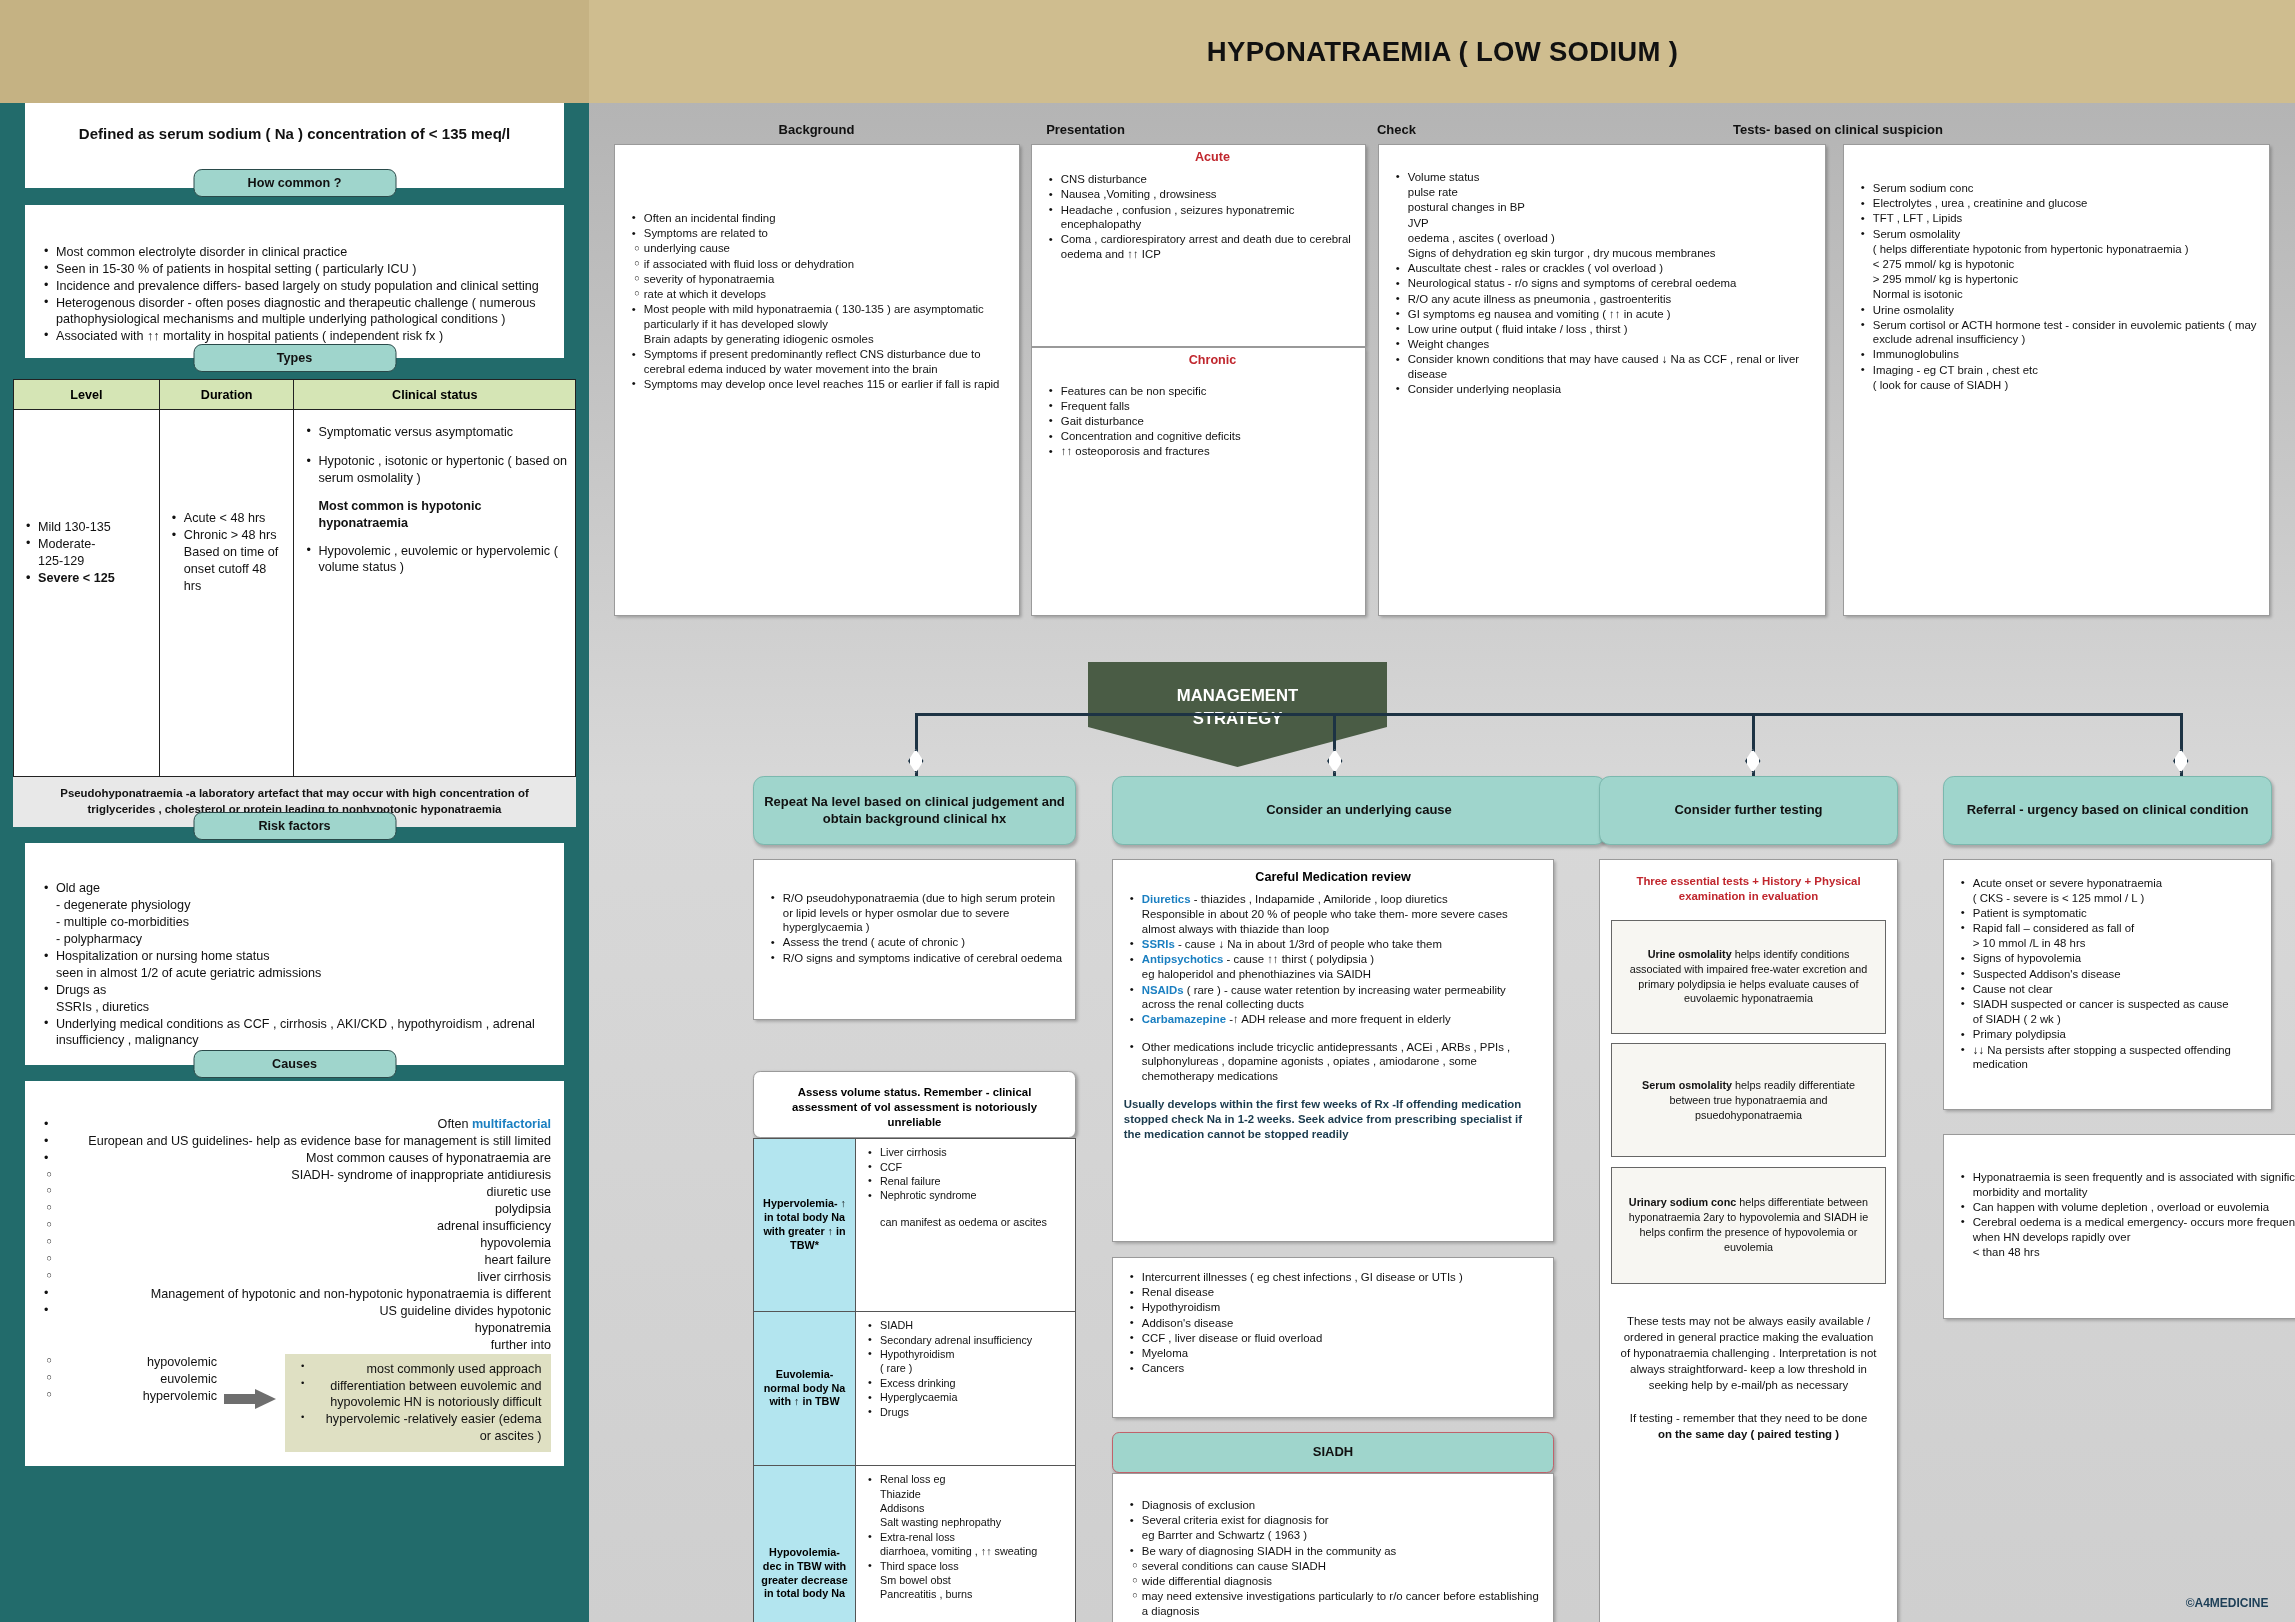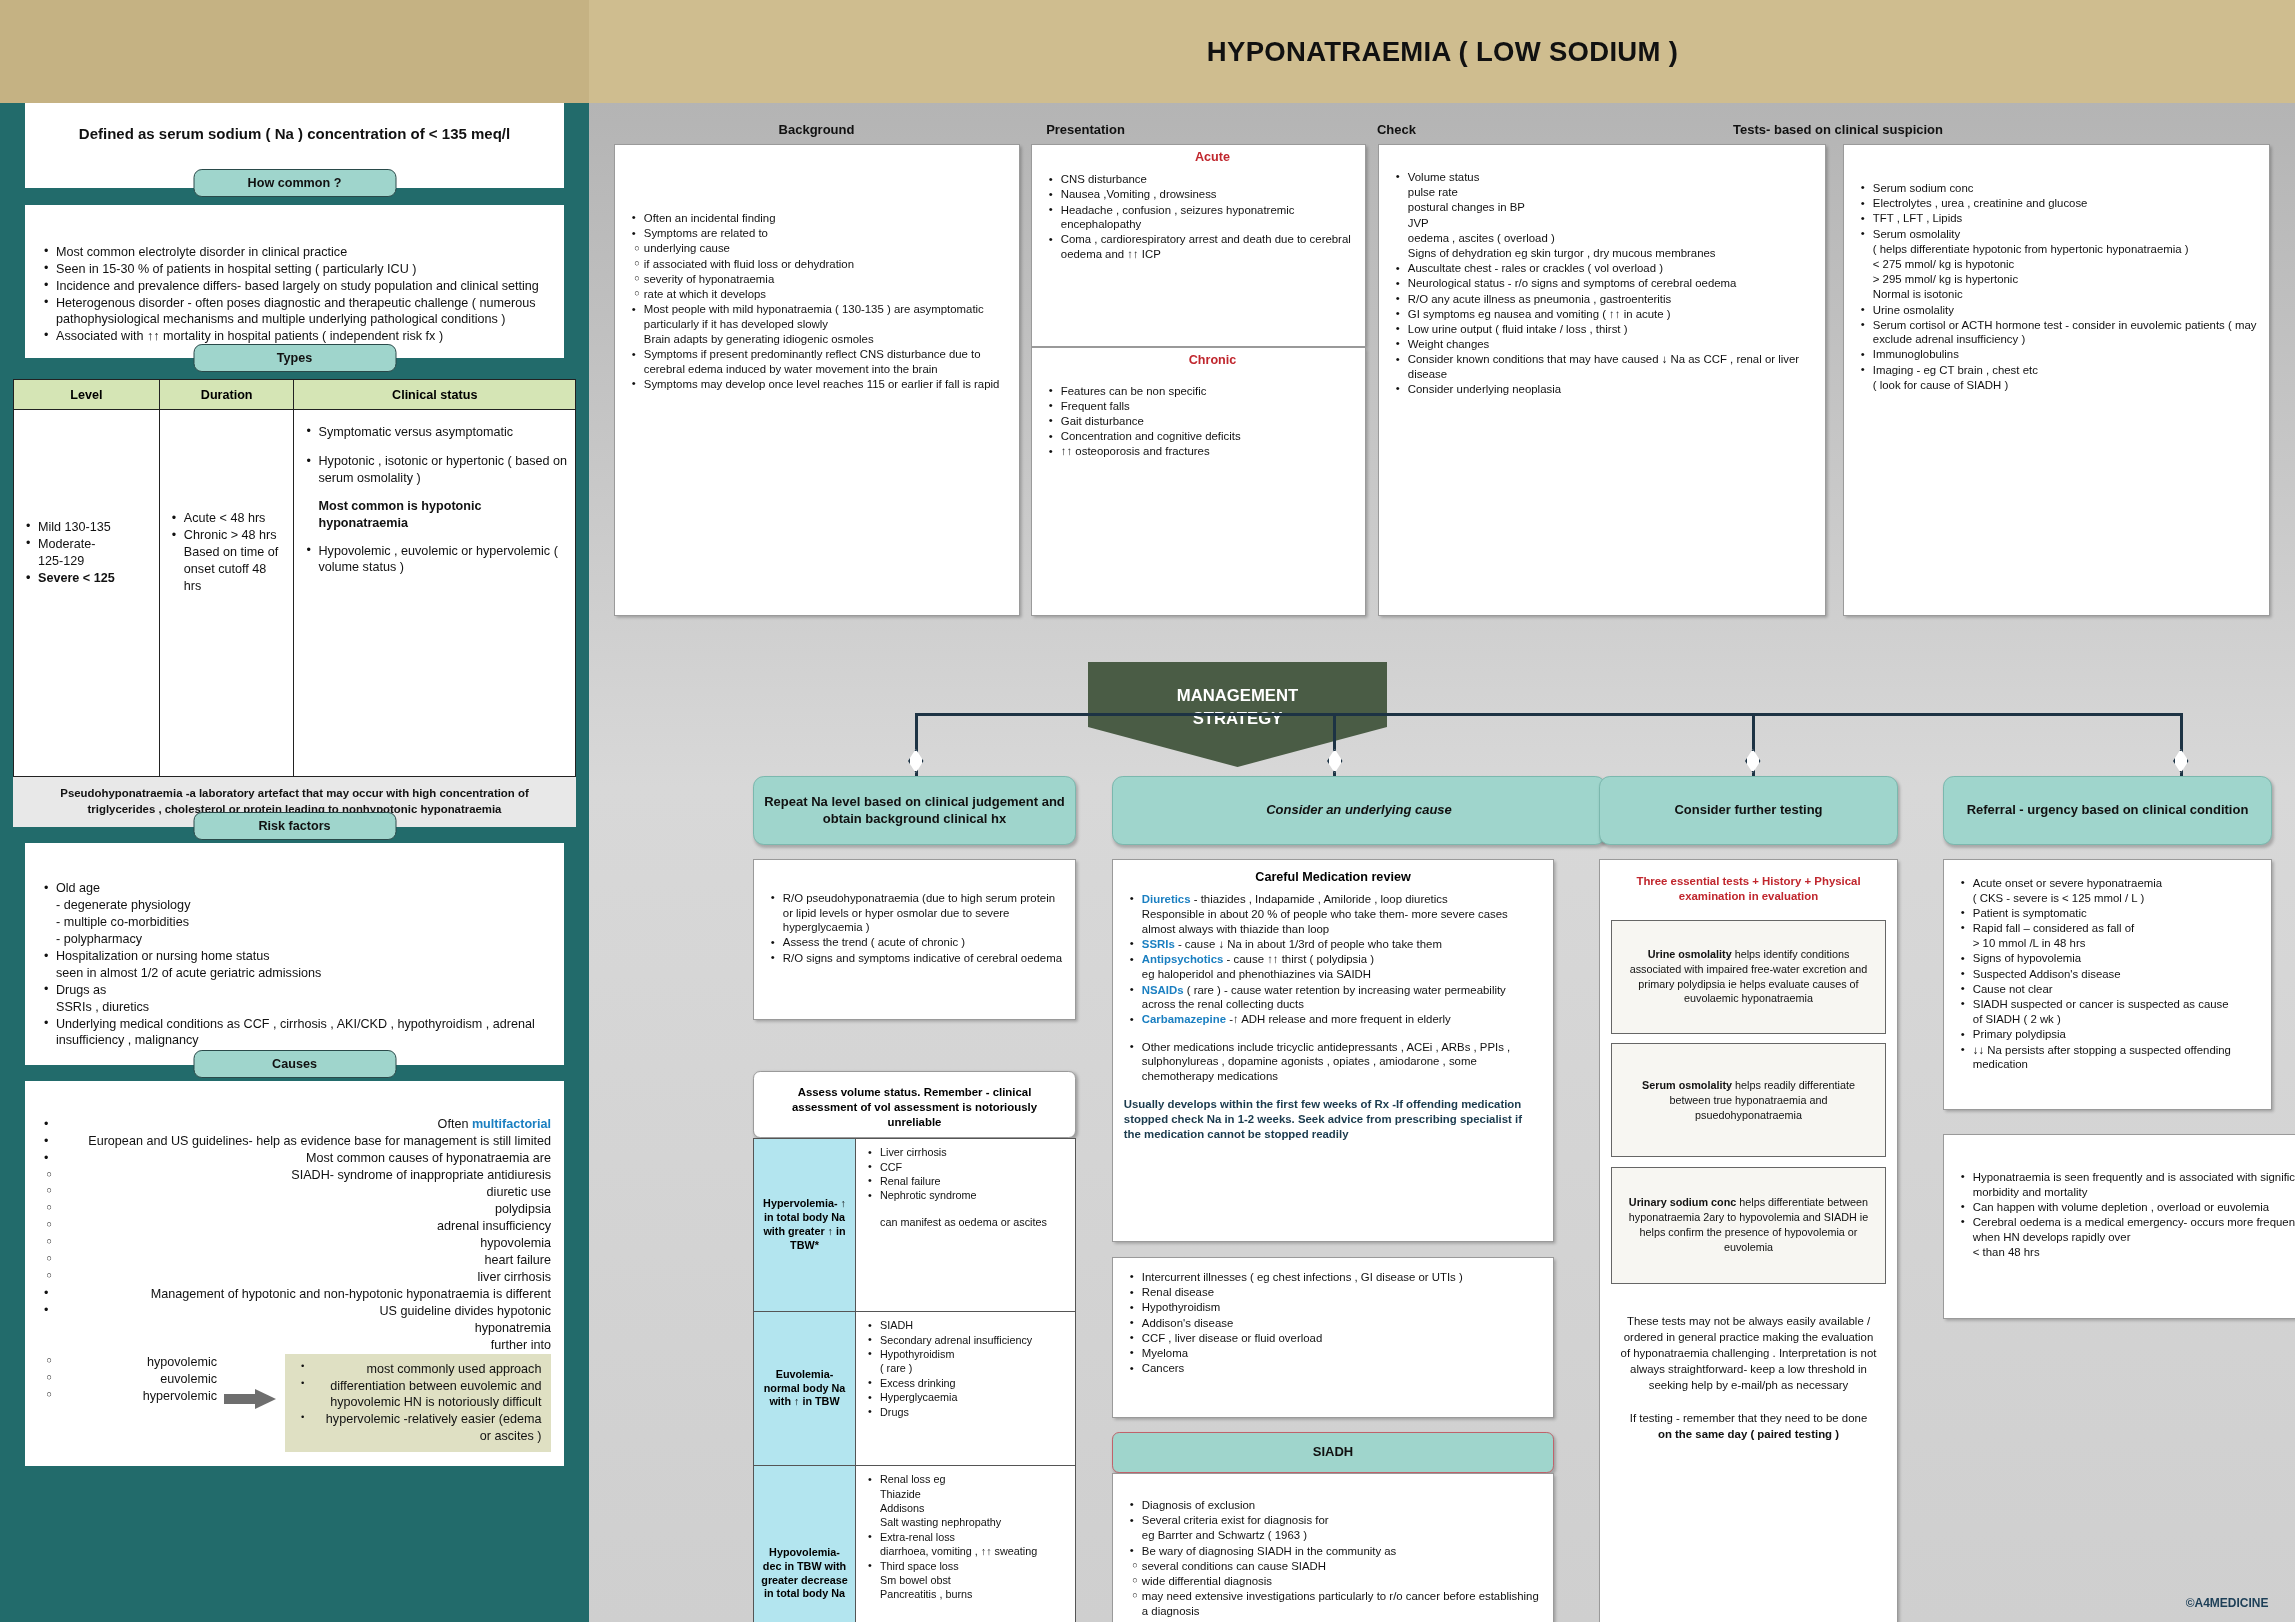--- a/index.html
+++ b/index.html
@@ -338,21 +338,21 @@
   <div class="connector-v" style="left:326px; top:610px; height:105px;"></div>
   <div class="connector-v" style="left:744px; top:610px; height:105px;"></div>
   <div class="connector-v" style="left:1163px; top:610px; height:105px;"></div>
   <div class="connector-v" style="left:1591px; top:610px; height:105px;"></div>
   <div class="diamond" style="left:319px; top:646px;"></div>
   <div class="diamond" style="left:738px; top:646px;"></div>
   <div class="diamond" style="left:1156px; top:646px;"></div>
   <div class="diamond" style="left:1584px; top:646px;"></div>
 
   <div class="tealbox" style="left:164px; top:673px; width:323px; height:69px;">Repeat Na level based on clinical judgement and obtain background clinical hx</div>
-  <div class="tealbox" style="left:523px; top:673px; width:494px; height:69px;font-style:italic;">Consider an underlying cause</div>
+  <div class="tealbox" style="left:523px; top:673px; width:494px; height:69px;">Consider an underlying cause</div>
   <div class="tealbox" style="left:1010px; top:673px; width:299px; height:69px;">Consider further testing</div>
   <div class="tealbox" style="left:1354px; top:673px; width:329px; height:69px;">Referral - urgency based on clinical condition</div>
 
   <div class="wbox shadow" style="left:164px; top:756px; width:323px; height:161px;">
     <div class="inner" style="padding-top:31px;">
       <ul class="bl">
         <li>R/O pseudohyponatraemia  (due to high serum protein or lipid levels or hyper osmolar due to severe hyperglycaemia )</li>
         <li>Assess the trend ( acute of chronic )</li>
         <li>R/O signs and symptoms indicative of cerebral oedema</li>
       </ul>

